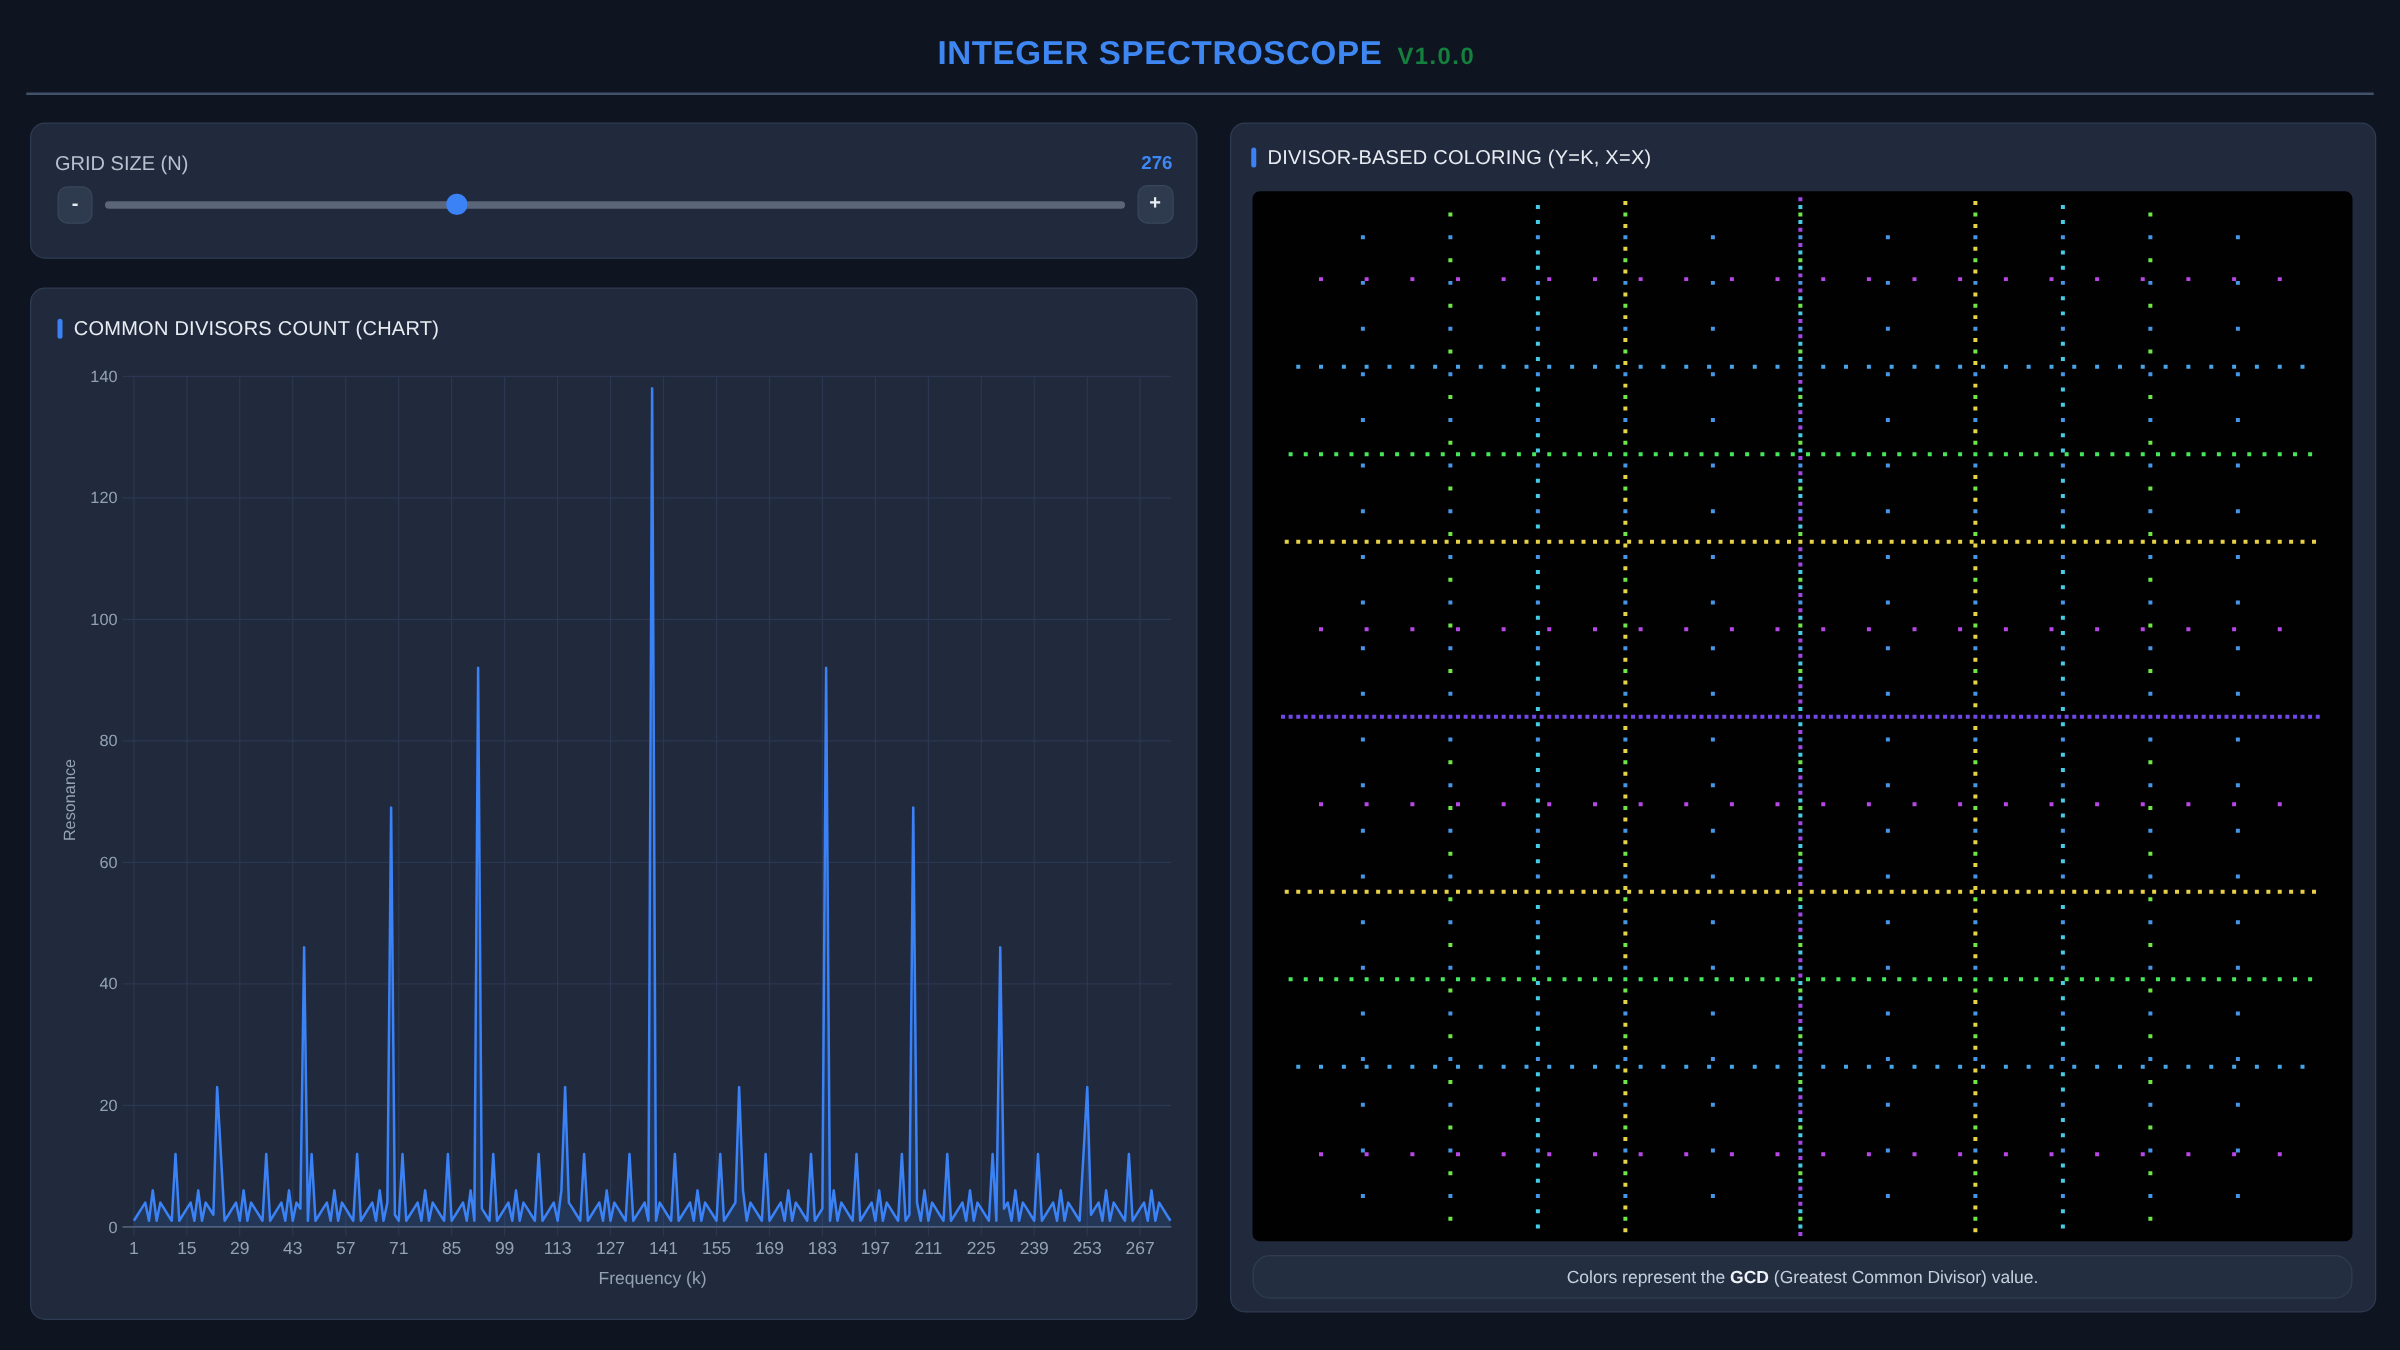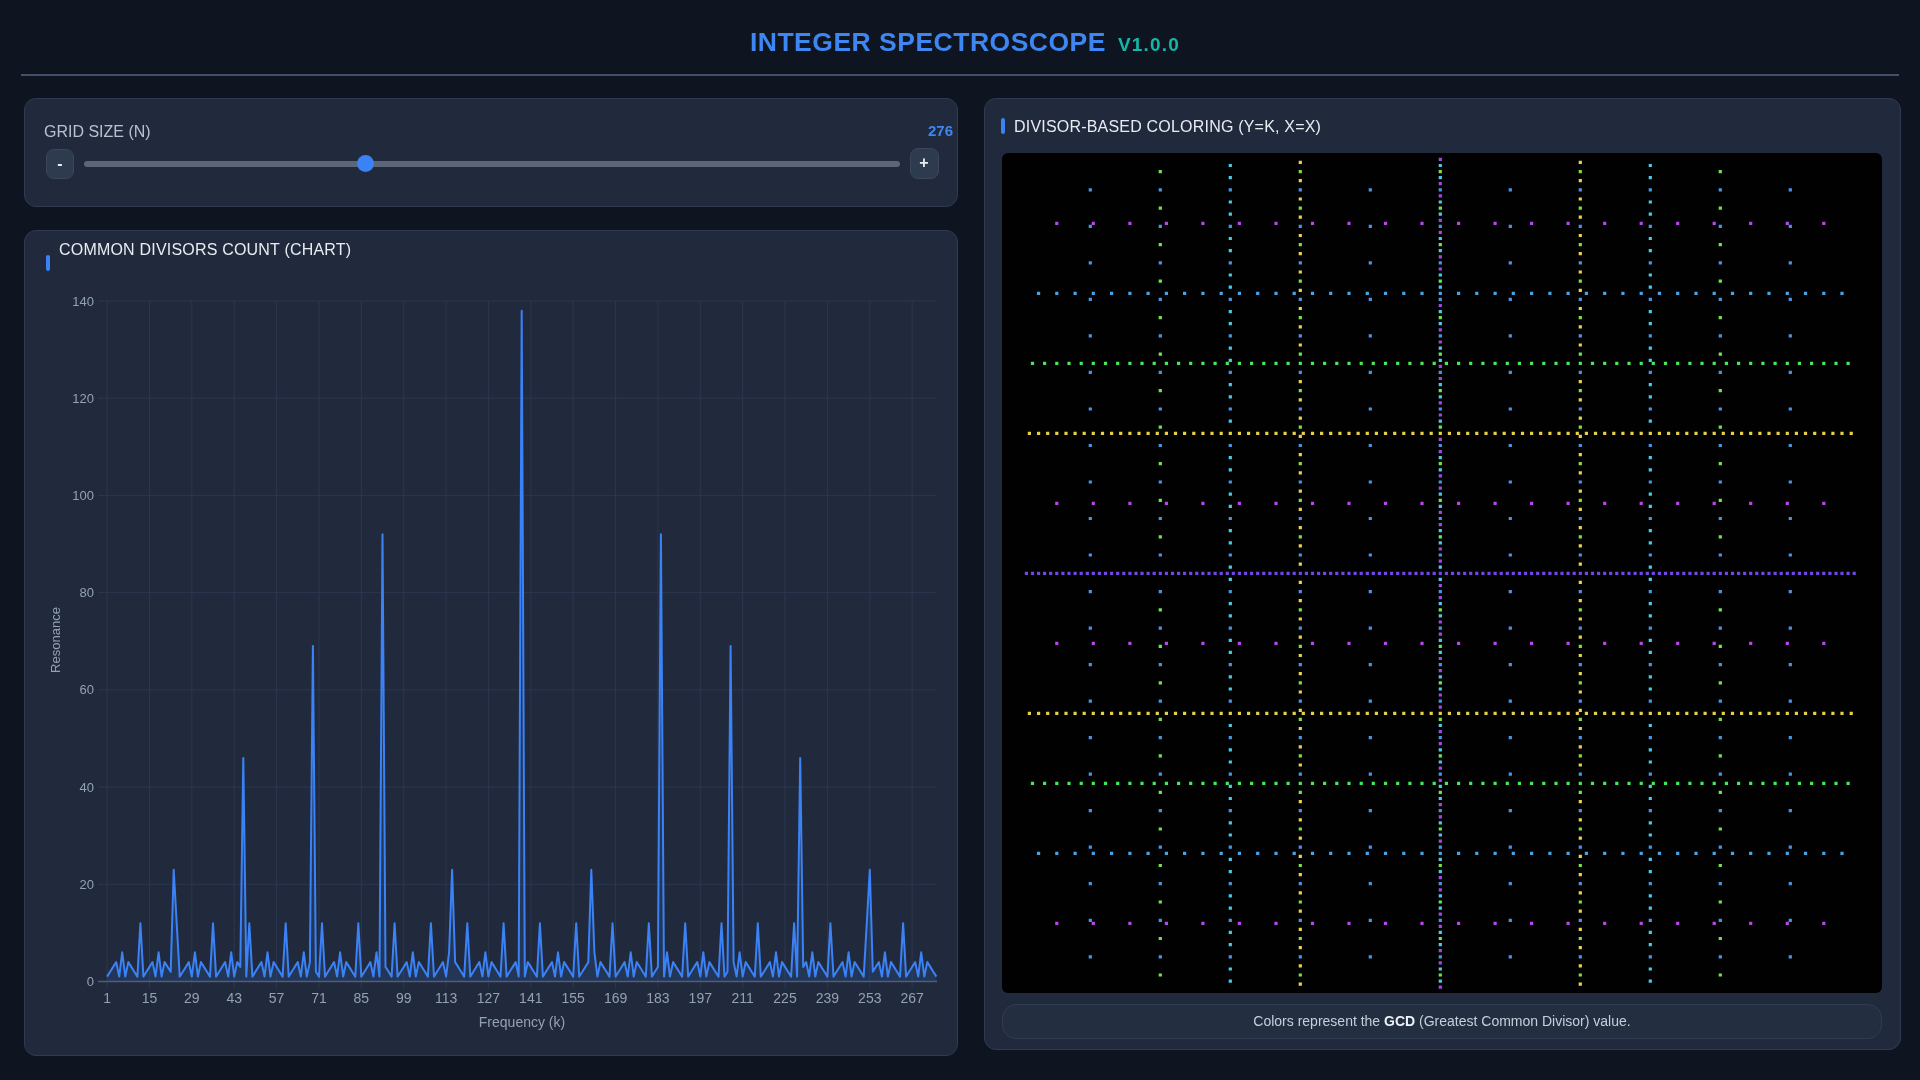--- a/index.html
+++ b/index.html
@@ -1,35 +1,35 @@
 <!DOCTYPE html>
 <html><head>
 <meta charset="utf-8">
 <style>
 * { margin:0; padding:0; box-sizing:border-box; }
 html,body { width:1920px; height:1080px; background:#0e1521; font-family:"Liberation Sans", sans-serif; overflow:hidden; }
 .hdr { position:absolute; top:27px; left:5px; width:1920px; text-align:center; }
 .hdr h1 { font-size:26.5px; font-weight:bold; color:#3e86f2; letter-spacing:0.5px; display:inline; }
-.hdr .ver { font-size:19px; font-weight:bold; color:#14b8a6; letter-spacing:1.2px; margin-left:12px; }
+.hdr .ver { font-size:19px; font-weight:bold; color:#15803d; letter-spacing:1.2px; margin-left:12px; }
 .hr { position:absolute; left:21px; top:74px; width:1878px; height:1.5px; background:#43506a; }
 .card { position:absolute; background:#202a3c; border:1px solid #2e3b52; border-radius:12px; }
 #card1 { left:24px; top:98px; width:934px; height:109px; }
 #card2 { left:24px; top:230px; width:934px; height:826px; }
 #card3 { left:984px; top:98px; width:917px; height:952px; }
 .lbl { position:absolute; left:44px; top:123px; font-size:16px; color:#b7c1cf; }
-.val { position:absolute; left:0px; top:122px; width:938px; text-align:right; font-size:15px; font-weight:bold; color:#3e86f2;margin-left:15px; }
+.val { position:absolute; left:0px; top:122px; width:938px; text-align:right; font-size:15px; font-weight:bold; color:#3e86f2; }
 .btn { position:absolute; width:28px; height:30px; background:#2e3a4d; border:1px solid #39465c; border-radius:8px; color:#e8edf3; text-align:center; font-size:16px; font-weight:bold; line-height:28px; }
 #minus { left:46px; top:149px; }
 #plus { left:909.5px; top:148px; width:29px; height:31px; }
 .track { position:absolute; left:84px; top:160.5px; width:816px; height:6px; border-radius:3px; background:#5b6678; }
 .thumb { position:absolute; left:357px; top:155px; width:17px; height:17px; border-radius:50%; background:#3b82f6; }
 .ctitle { position:absolute; font-size:16px; font-weight:normal; color:#e8ecf2; letter-spacing:0.2px; }
 .cbar { position:absolute; width:4px; height:16px; border-radius:2px; background:#3b82f6; }
 #bar2 { left:45.5px; top:255px; }
-#t2 { left:59px; top:241px; }
+#t2 { left:59px; top:255px; }
 #bar3 { left:1001px; top:118px; }
 #t3 { left:1014px; top:118px; }
 #canvas { position:absolute; left:1002px; top:153px; width:880px; height:840px; background:#010102; border-radius:6px; overflow:hidden; }
 #foot { position:absolute; left:1002px; top:1004px; width:880px; height:35px; background:#232e41; border:1px solid #303c52; border-radius:14px; text-align:center; font-size:14px; color:#c6cfdb; line-height:33px; }
 #foot b { color:#eef2f7; }
 svg text { font-family:"Liberation Sans", sans-serif; }
 </style>
 </head>
 <body>
 <div class="hdr"><h1>INTEGER SPECTROSCOPE</h1><span class="ver">V1.0.0</span></div>

